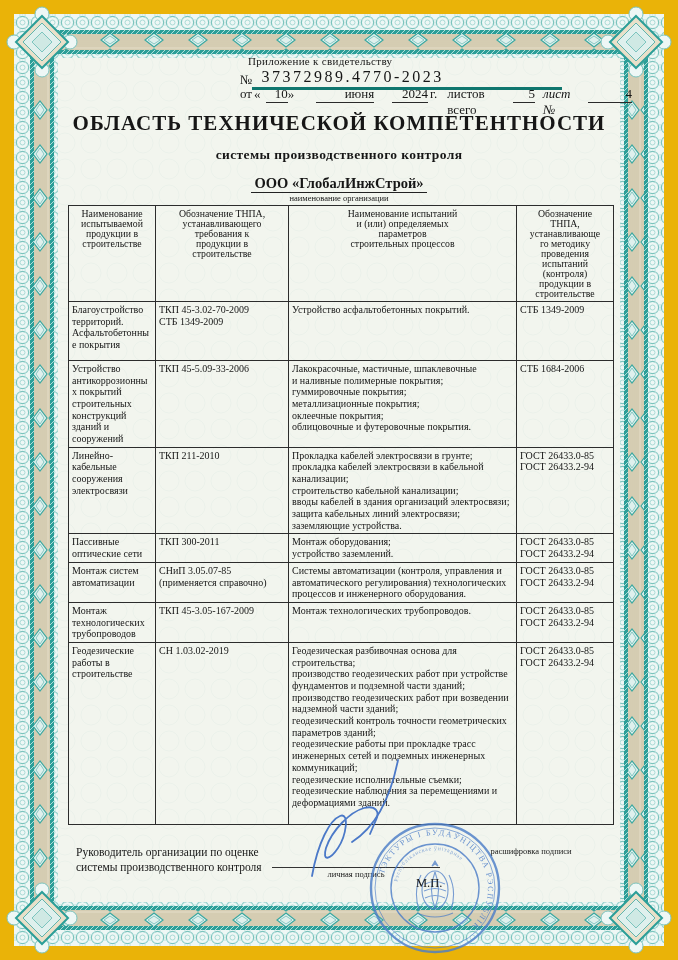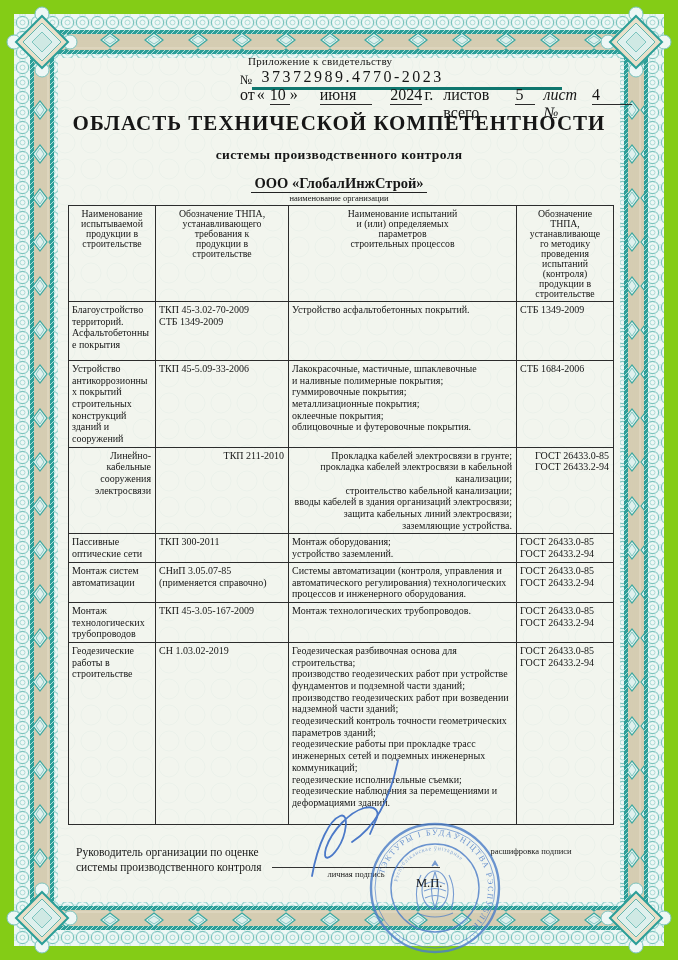--- a/index.html
+++ b/index.html
@@ -1,34 +1,34 @@
 <!DOCTYPE html>
 <html><head>
 <meta charset="utf-8">
 <style>
   html,body { margin:0; padding:0; background:#ffffff; }
   .page {
     position:relative; width:678px; height:960px; margin:0 auto;
-    background:#84cc16; overflow:hidden;
+    background:#eab308; overflow:hidden;
     font-family:"Liberation Serif","DejaVu Serif",serif;
     color:#161616;
   }
   svg.frame { position:absolute; left:0; top:0; z-index:1; }
   .content { position:absolute; inset:0; z-index:2; }
 
   
   .hdr-line1 { position:absolute; left:248px; top:55px; font-size:11px; letter-spacing:.3px; }
   .hdr-line2 { position:absolute; left:240px; top:68px; width:322px; display:flex; align-items:flex-end; }
   .hdr-line2 .nsign { font-size:13px; padding-bottom:2px; }
   .hdr-line2 .num {
     flex:1; border-bottom:3px solid #0f766e; font-size:16px; letter-spacing:2.5px;
     padding:0 0 1px 9px; white-space:nowrap;
   }
-  .hdr-line3 { position:absolute; left:240px; top:86px; width:392px; font-size:16px; display:flex; align-items:baseline; }
-  .hdr-line3 .u { border-bottom:1px solid #2a2a2a; text-align:left; display:inline-block; }
+  .hdr-line3 { position:absolute; left:240px; top:86px; width:392px; font-size:13px; display:flex; align-items:baseline; }
+  .hdr-line3 .u { border-bottom:1px solid #2a2a2a; text-align:right; display:inline-block; }
   .u-day   { width:26px; margin-left:5px; }
   .u-month { width:68px; margin-left:22px; }
   .u-year  { width:42px; margin-left:18px; }
   .lbl-g   { margin-left:2px; }
   .lbl-sheets { margin-left:10px; }
   .u-total { width:26px; margin-left:6px; }
   .lbl-sheetno { margin-left:8px;font-style:italic; }
   .u-no    { width:52px; margin-left:8px; }
 
   .title {
@@ -244,21 +244,21 @@
         <td>Устройство антикоррозионных покрытий строительных конструкций зданий и сооружений</td>
         <td>ТКП 45-5.09-33-2006</td>
         <td>Лакокрасочные, мастичные, шпаклевочные
 и наливные полимерные покрытия;
 гуммировочные покрытия;
 металлизационные покрытия;
 оклеечные покрытия;
 облицовочные и футеровочные покрытия.</td>
         <td>СТБ 1684-2006</td>
       </tr>
-          <tr style="height: 76px; text-align: right;">
+          <tr style="height: 76px;">
         <td>Линейно-кабельные сооружения электросвязи</td>
         <td>ТКП 211-2010</td>
         <td>Прокладка кабелей электросвязи в грунте;
 прокладка кабелей электросвязи в кабельной канализации;
 строительство кабельной канализации;
 вводы кабелей в здания организаций электросвязи;
 защита кабельных линий электросвязи;
 заземляющие устройства.</td>
         <td>ГОСТ 26433.0-85
 ГОСТ 26433.2-94</td>

